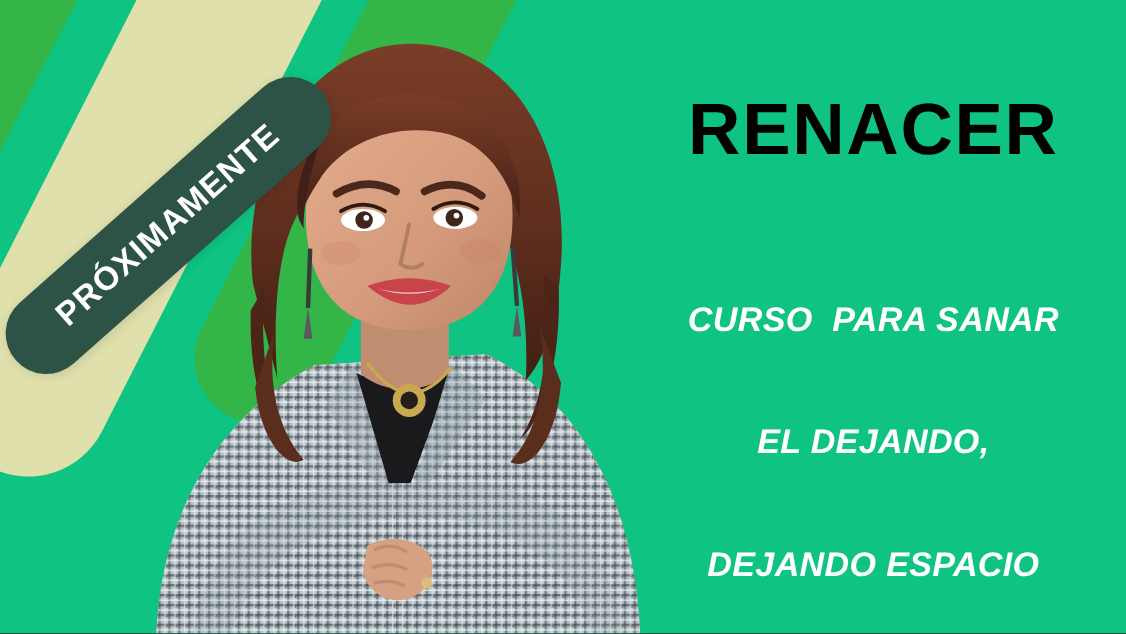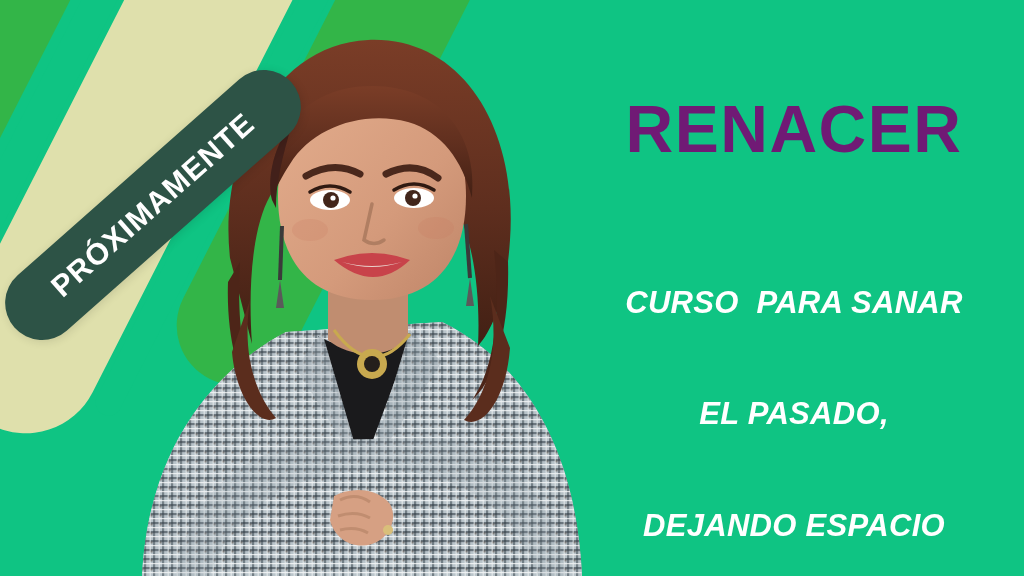--- a/index.html
+++ b/index.html
@@ -70,26 +70,26 @@
   
   .text-col{
     position:absolute;
     right:0; top:0;
     width:452px; height:576px;
     padding:84px 22px 0 14px;
     text-align:center;
     z-index:5;
   }
   .headline{
-    color:#701a75;
+    color:#000000;
     font-size:66px;
     font-weight:bold;
     line-height:1.02;
     letter-spacing:1.5px;
-    margin:12px;
+    margin:0;
     white-space:nowrap;
   }
   .headline .l2{ letter-spacing:0.5px; }
 
   .subhead{
     margin:46px 0 0 0;
     color:#ffffff;
     font-size:31px;
     font-weight:bold;
     font-style:italic;
@@ -211,21 +211,21 @@
   <div class="ribbon">
     <span class="ribbon-text">PRÓXIMAMENTE</span>
   </div>
 
   <div class="text-col">
     <h1 class="headline">
       <span class="l1">RENACER</span><br>
     </h1>
     <p class="subhead">
       <span class="sline">CURSO  PARA SANAR</span>
-      <span class="sline">EL PASADO,</span>
+      <span class="sline">EL DEJANDO,</span>
       <span class="sline">DEJANDO ESPACIO</span>
       
       
       
     </p>
   </div>
 
 </div>
 
 </body></html>

